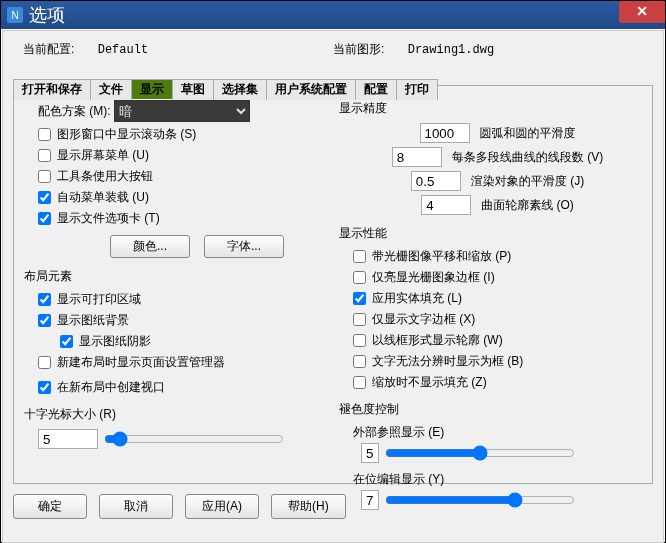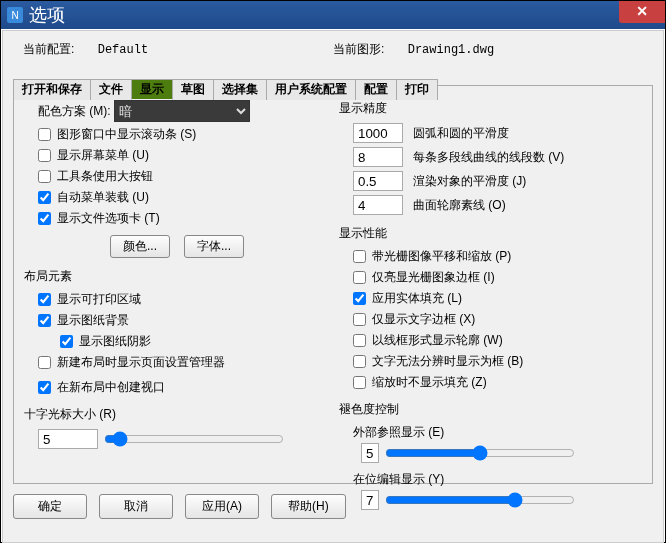--- a/index.html
+++ b/index.html
@@ -20,23 +20,23 @@
   .tab:not(.active) { background: #e8e8e8; }
   .panel { border: 1px solid #aaa; border-top: none; padding: 10px; display: flex; gap: 12px; height: 398px; }
   .leftcol { flex: 1; }
   .rightcol { flex: 1; }
   .group-title { margin: 4px 0 6px 0; }
   .row { display: flex; align-items: center; margin: 4px 0; padding-left: 14px; }
   .row label { cursor: default; }
   input[type="checkbox"] { margin-right: 4px; vertical-align: middle; }
   select { width: 136px; height: 22px; background: #3a3a3a; color: #ddd; border: 1px solid #333; }
   .btns { display: flex; gap: 14px; padding-left: 86px; margin-top: 8px; }
-  button.small { padding: 2px 12px; font-size: 12px; background: linear-gradient(#fdfdfd,#e5e5e5); border: 1px solid #888; border-radius: 3px; cursor: pointer; }
+  button.small { padding: 2px 22px; font-size: 12px; background: linear-gradient(#fdfdfd,#e5e5e5); border: 1px solid #888; border-radius: 3px; cursor: pointer; }
   .indent { padding-left: 36px; }
-  .numrow { display: flex; align-items: center; margin: 4px 0; padding-left: 14px; gap: 10px; }
+  .numrow { display: flex; align-items: center; margin: 4px 0; padding-left: 14px; gap: 10px; justify-content: center; }
   .numrow input[type="text"] { width: 50px; height: 20px; border: 1px solid #aaa; padding: 1px 4px; }
   .sliderow { padding-left: 22px; margin: 2px 0 8px 0; }
   .sliderow .slwrap { display: flex; align-items: center; gap: 6px; }
   .sliderow input[type="text"] { width: 18px; height: 20px; border: 1px solid #aaa; padding: 1px 4px; }
   .sliderow input[type="range"] { flex: 1; max-width: 190px; }
   .cross-slider { display: flex; align-items: center; gap: 6px; padding-left: 14px; margin-top: 4px; }
   .cross-slider input[type="text"] { width: 60px; height: 20px; border: 1px solid #aaa; padding: 1px 4px; }
   .cross-slider input[type="range"] { flex: 1; max-width: 180px; }
   .footer { display: flex; justify-content: flex-start; gap: 12px; padding: 10px 16px 0 0; }
   .footer button { padding: 3px 16px; font-size: 12px; background: linear-gradient(#fdfdfd,#e5e5e5); border: 1px solid #888; border-radius: 3px; cursor: pointer; min-width: 74px; }

